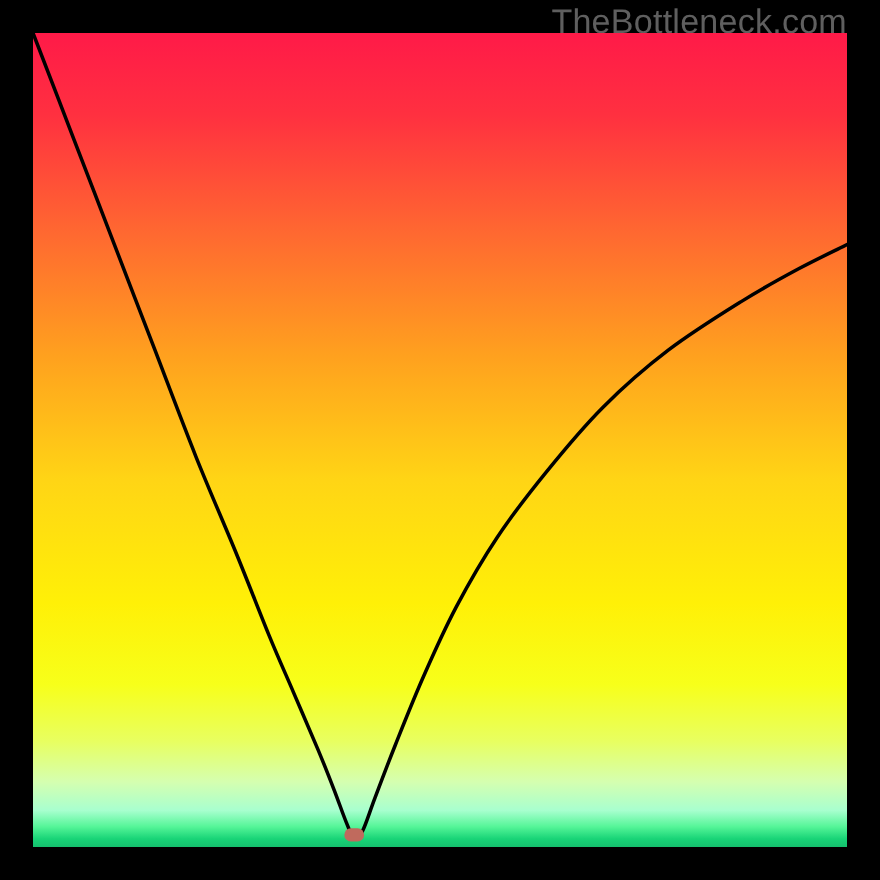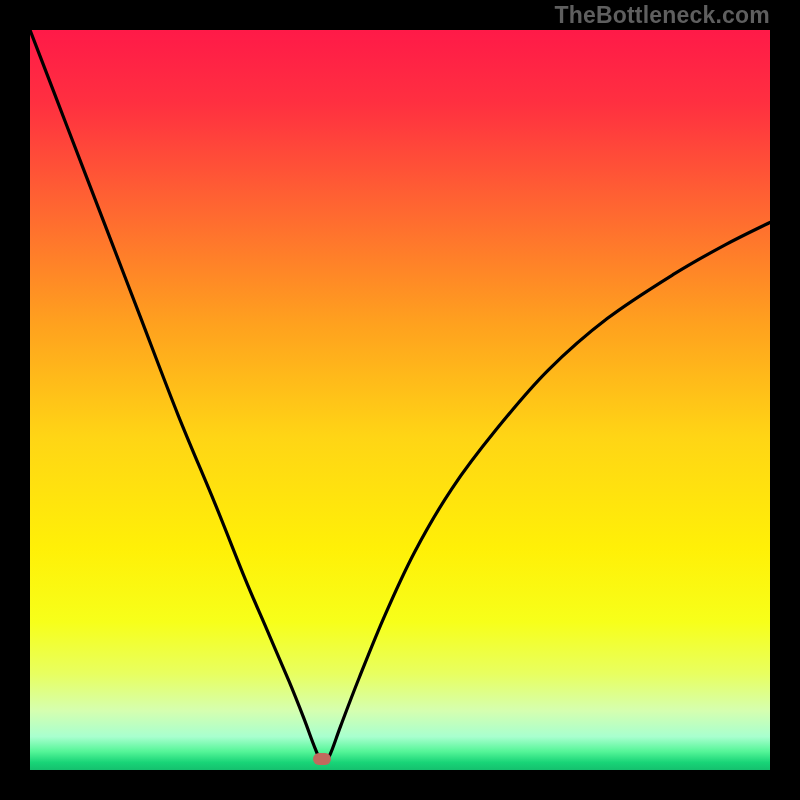--- a/index.html
+++ b/index.html
@@ -23,22 +23,22 @@
     position: absolute;
     left: 0; top: 0;
     width: 100%;
     height: 100%;
   }
   .watermark {
     position: absolute;
     top: 2px;
     right: 30px;
     color: #5f5f5f;
-    font-size: 23px;
-    font-weight: 700;
+    font-size: 31px;
+    font-weight: 400;
     letter-spacing: 0.2px;
   }
   svg.curve {
     position: absolute;
     left: 0; top: 0;
     width: 100%;
     height: 100%;
     overflow: visible;
   }
   .marker {

